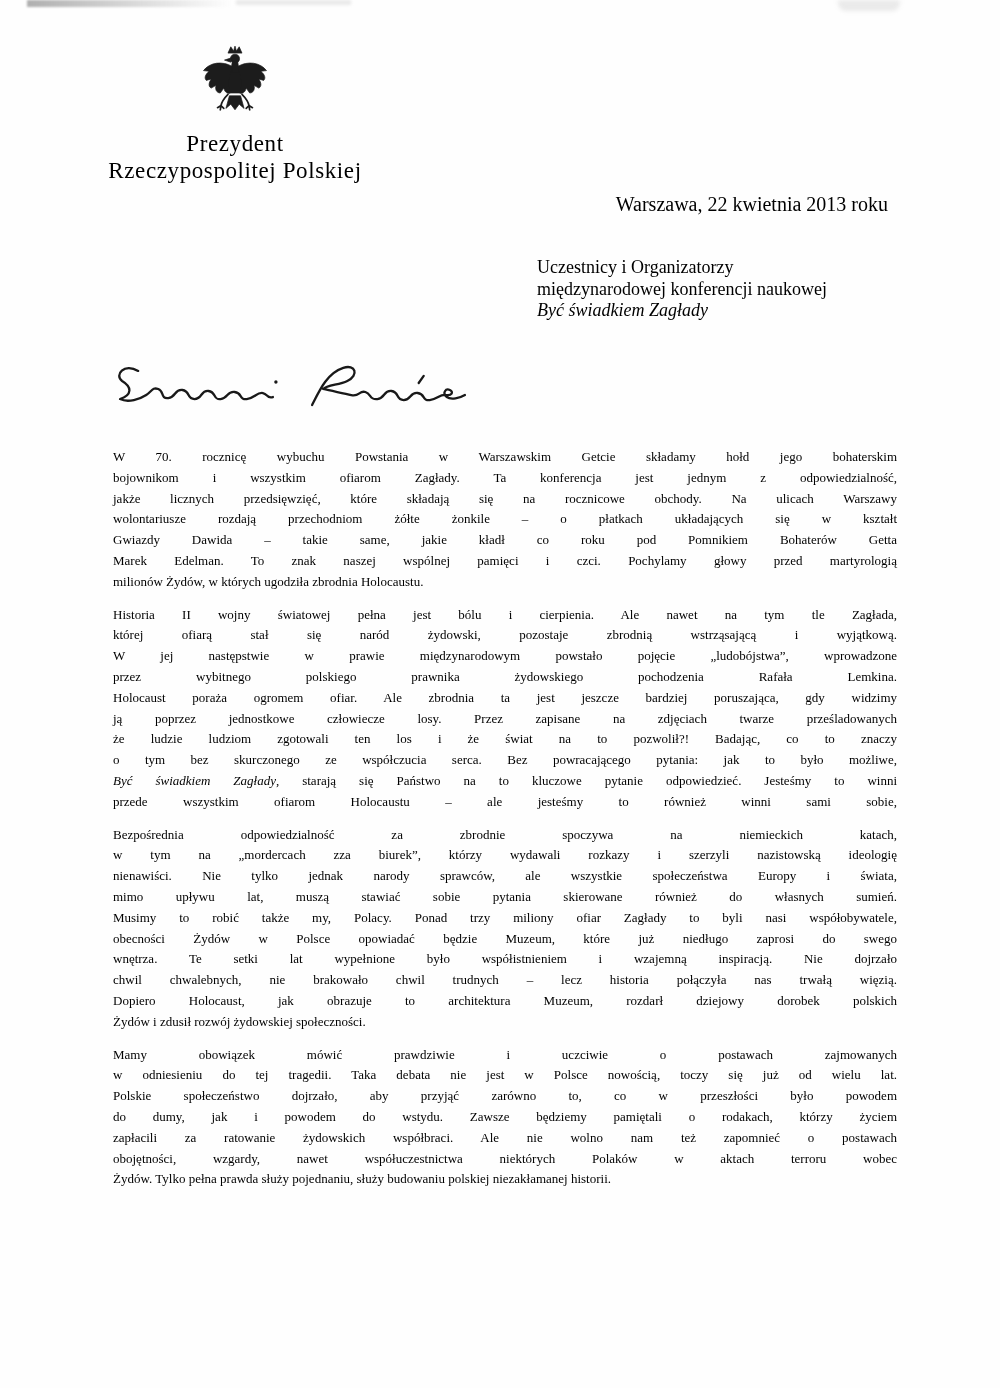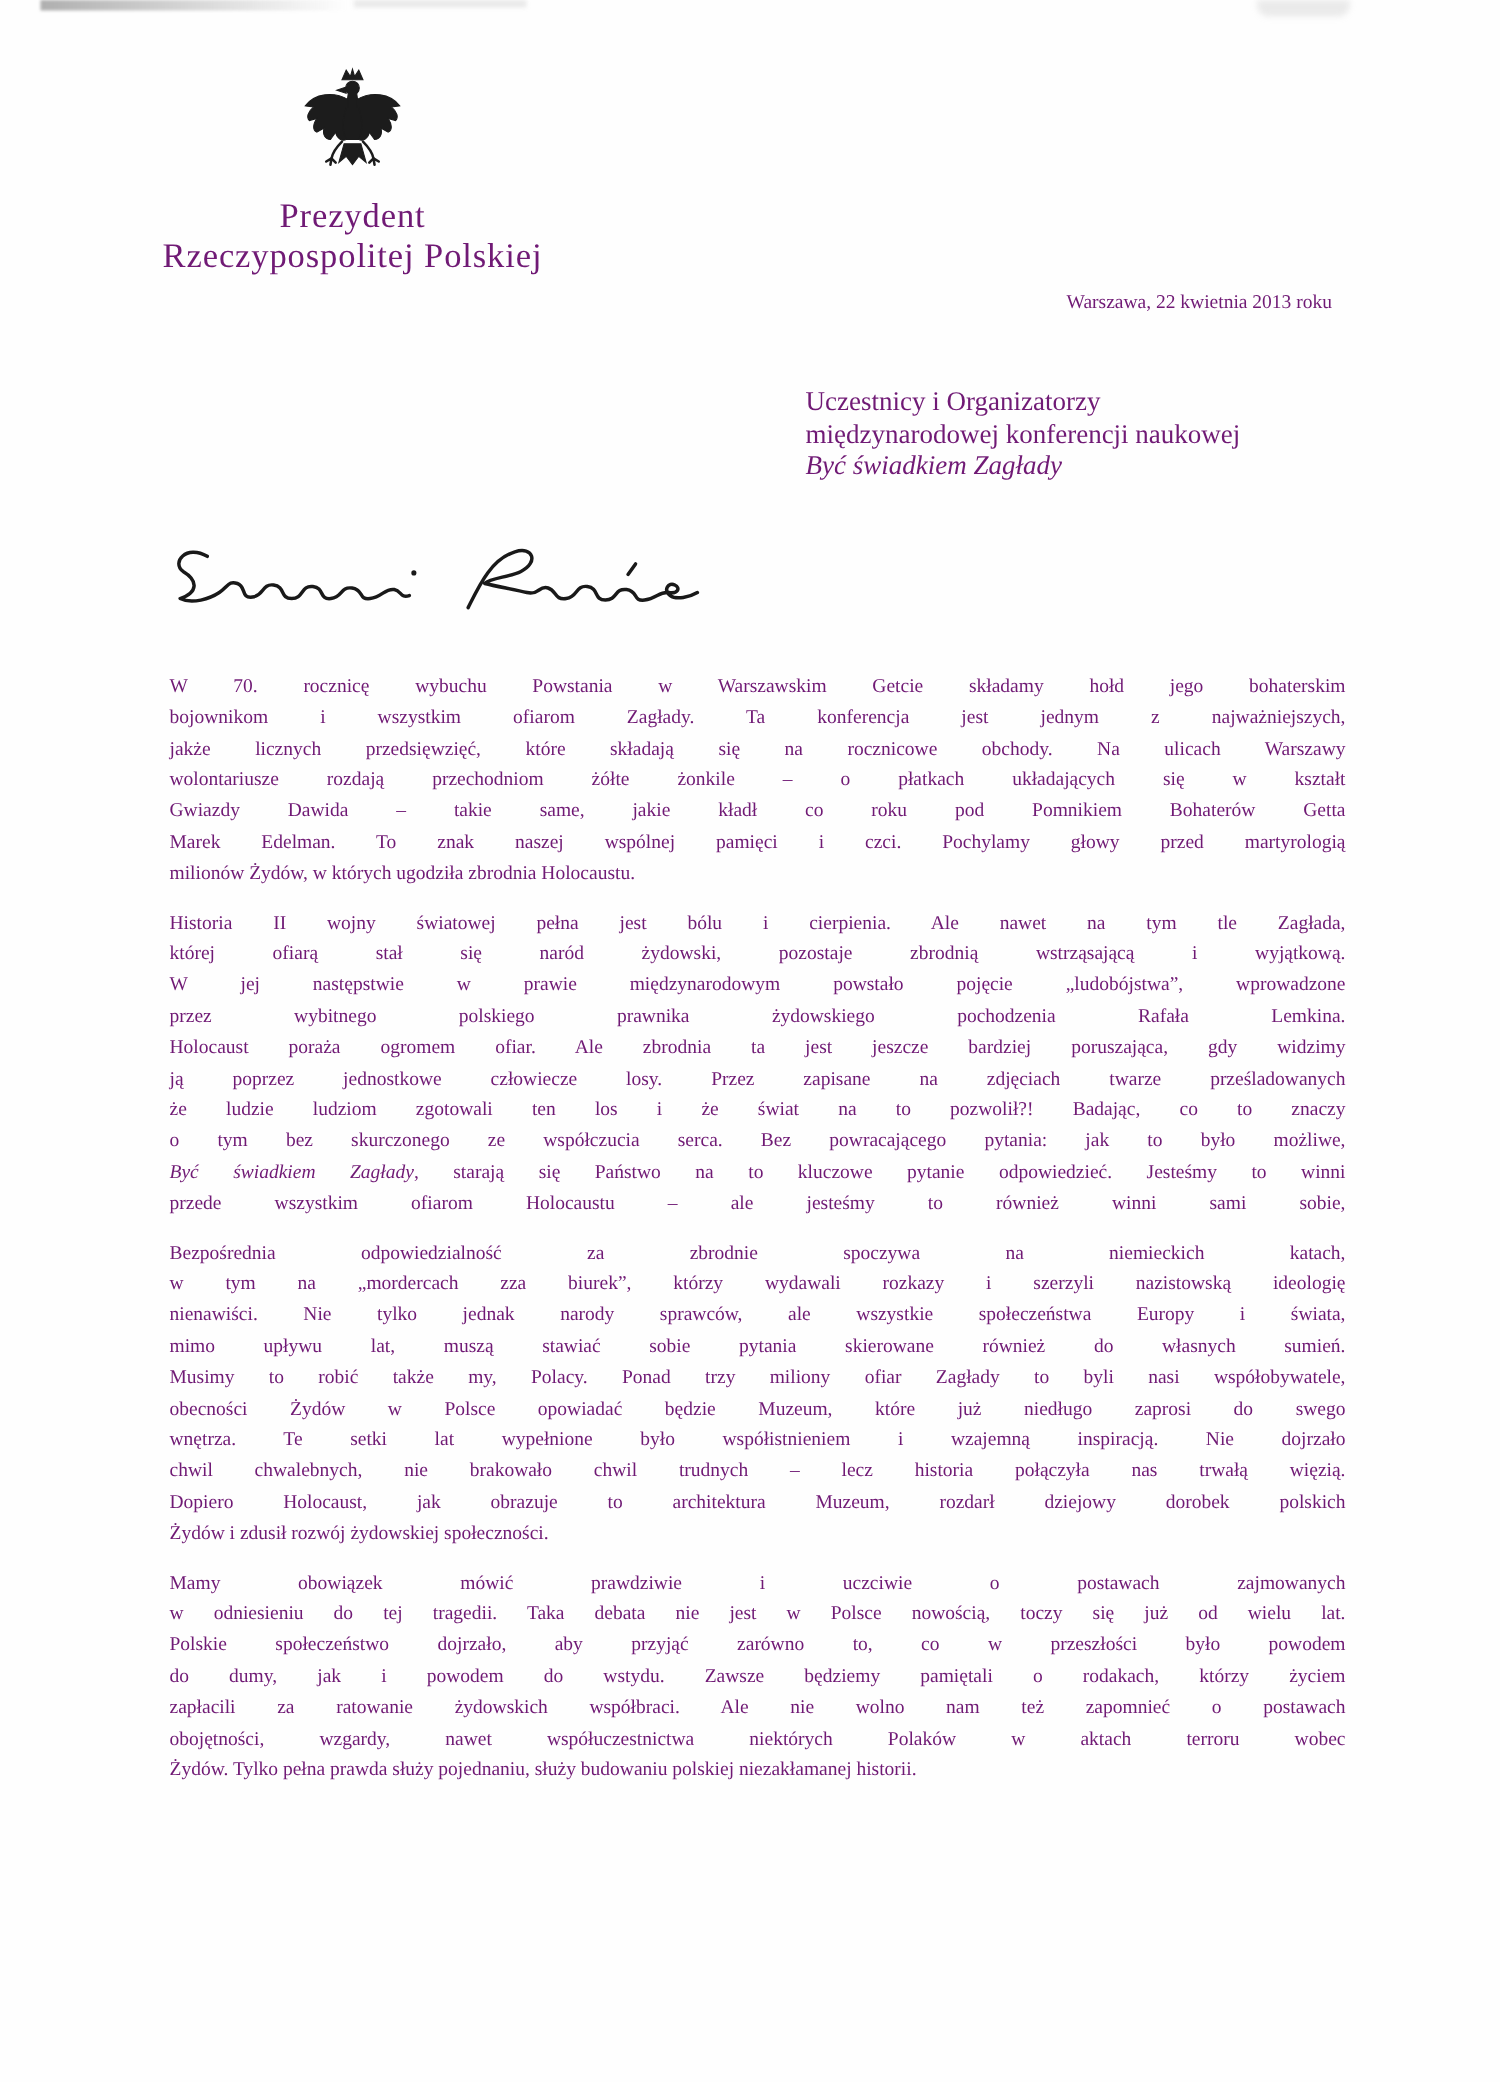--- a/index.html
+++ b/index.html
@@ -1,35 +1,35 @@
 <!DOCTYPE html>
 <html lang="pl"><head>
 <meta charset="utf-8">
 <style>
   html,body { margin:0; padding:0; background:#e8e8e8; }
   .page {
     position:relative; width:1000px; height:1388px; margin:0 auto;
-    background:#fefefe; color:#701a75; overflow:hidden;
+    background:#fefefe; color:#000000; overflow:hidden;
     font-family:"Liberation Serif", serif;
   }
   
   .artifact-a { position:absolute; left:27px; top:0; width:205px; height:7px;
     background:linear-gradient(to right, rgba(80,80,80,.45), rgba(130,130,130,.28) 55%, rgba(190,190,190,0));
     filter:blur(1px); }
   .artifact-b { position:absolute; left:236px; top:0; width:115px; height:5px;
     background:rgba(150,150,150,.20); filter:blur(1.5px); }
   .artifact-c { position:absolute; left:838px; top:0; width:62px; height:11px;
     background:rgba(165,165,165,.22); filter:blur(2px); border-radius:0 0 8px 8px; }
 
   .letterhead { position:absolute; left:60px; top:44px; width:350px; text-align:center; }
   .eagle { width:70px; height:80px; margin:0 auto; }
   .lh-title { font-size:23px; letter-spacing:.6px; line-height:27px; }
   .lh-title.first { margin-top:6px; }
 
-  .dateline { position:absolute; top:193px; right:112px; font-size:13px; }
+  .dateline { position:absolute; top:193px; right:112px; font-size:20px; }
 
   .addressee { position:absolute; left:537px; top:257px; font-size:18px; line-height:21.5px; }
   .it { font-style:italic; }
 
   .salutation { position:absolute; left:106px; top:358px; width:372px; height:64px; }
   .salutation svg { width:100%; height:100%; }
 
   .body { position:absolute; left:113px; top:447px; width:784px;
     font-size:13px; line-height:20.8px; }
   .para { margin:0 0 12px 0; }
@@ -93,21 +93,21 @@
                  C318 35 314 42 322 41 C330 40 332 35 338 36 C344 37 346 33 342 31
                  C338 29 334 34 339 38 C343 41 352 39 357 36"></path>
         <path d="M311 24 L316 17"></path>
       </g>
     </svg>
   </div>
 
   <main class="body">
       <div class="para">
         <div class="line"><span>W 70. rocznicę wybuchu Powstania w Warszawskim Getcie składamy hołd jego bohaterskim</span></div>
-        <div class="line"><span>bojownikom i wszystkim ofiarom Zagłady. Ta konferencja jest jednym z najważniejszych,</span></div>
+        <div class="line"><span>bojownikom i wszystkim ofiarom Zagłady. Ta konferencja jest jednym z odpowiedzialność,</span></div>
         <div class="line"><span>jakże licznych przedsięwzięć, które składają się na rocznicowe obchody. Na ulicach Warszawy</span></div>
         <div class="line"><span>wolontariusze rozdają przechodniom żółte żonkile – o płatkach układających się w kształt</span></div>
         <div class="line"><span>Gwiazdy Dawida – takie same, jakie kładł co roku pod Pomnikiem Bohaterów Getta</span></div>
         <div class="line"><span>Marek Edelman. To znak naszej wspólnej pamięci i czci. Pochylamy głowy przed martyrologią</span></div>
         <div class="line last"><span>milionów Żydów, w których ugodziła zbrodnia Holocaustu.</span></div>
       </div>
       <div class="para">
         <div class="line"><span>Historia II wojny światowej pełna jest bólu i cierpienia. Ale nawet na tym tle Zagłada,</span></div>
         <div class="line"><span>której ofiarą stał się naród żydowski, pozostaje zbrodnią wstrząsającą i wyjątkową.</span></div>
         <div class="line"><span>W jej następstwie w prawie międzynarodowym powstało pojęcie „ludobójstwa”, wprowadzone</span></div>

